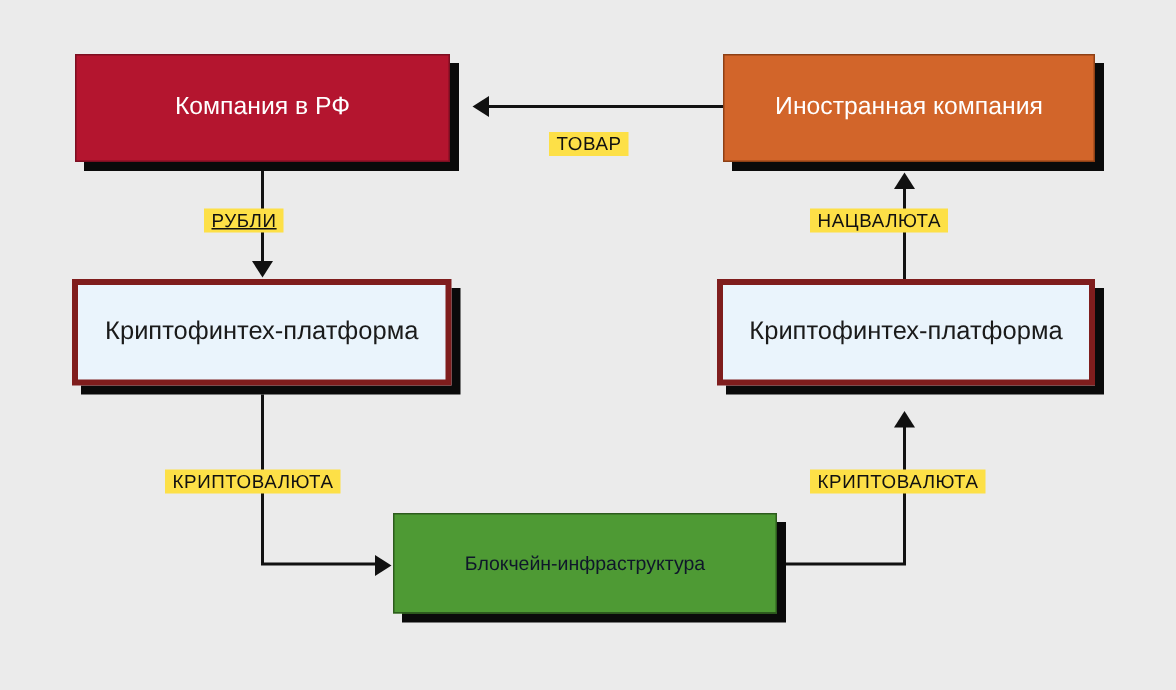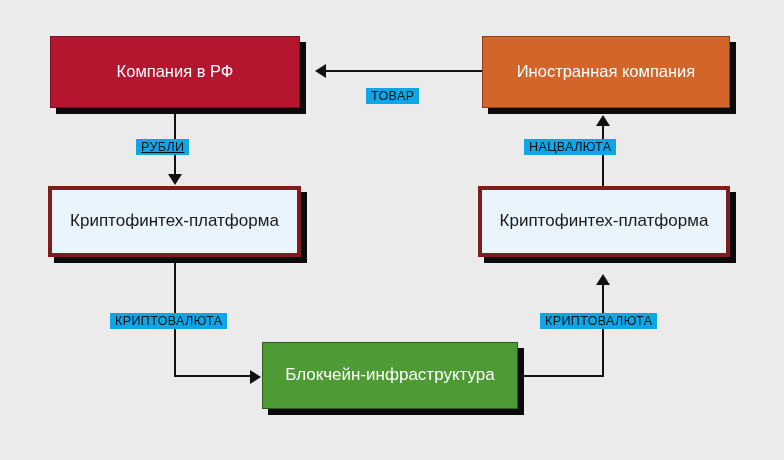--- a/index.html
+++ b/index.html
@@ -47,22 +47,22 @@
   }
   .node.blue {
     background: #eaf4fc;
     border: 4px solid #7f1d1d;
     color: #1a1a1a;
     font-size: 17px;
   }
   .node.green {
     background: #4e9a34;
     border: 1px solid #2d5c1d;
-    color: #ffffff;
-    font-size: 17px;
+    color: #0f172a;
+    font-size: 13px;
   }
 
   
   .conn {
     position: absolute;
     background: #111111;
     z-index: 2;
   }
   .conn.v { width: 2px; }
   .conn.h { height: 2px; }
@@ -93,21 +93,21 @@
     border-bottom: 7px solid transparent;
     border-left: 11px solid #111111;
   }
 
   
   .edge-label {
     position: absolute;
     font-size: 12.5px;
     letter-spacing: 0.4px;
     color: #111111;
-    background: #0ea5e9;
+    background: #fde047;
     white-space: nowrap;
     padding: 1px 5px;
     z-index: 4;
   }
 
   
   .source {
     position: absolute;
     right: 18px;
     bottom: 14px;
@@ -155,16 +155,16 @@
   <div class="arrowhead right" style="left:250px; top:370px;"></div>
   <div class="edge-label" style="left:110px; top:313px;">КРИПТОВАЛЮТА</div>
 
   <div class="conn h" style="left:524px; top:375px; width:80px;"></div>
   <div class="conn v" style="left:602px; top:284px; width:2px; height:92px;"></div>
   <div class="arrowhead up" style="left:596px; top:274px;"></div>
   <div class="edge-label" style="left:540px; top:313px;">КРИПТОВАЛЮТА</div>
 
   <div class="conn v" style="left:602px; top:126px; width:2px; height:62px;"></div>
   <div class="arrowhead up" style="left:596px; top:115px;"></div>
-  <div class="edge-label" style="left:524px; top:139px;">НАЦВАЛЮТА</div>
+  <div class="edge-label" style="left:540px; top:139px;">НАЦВАЛЮТА</div>
 
 
 </div>
 
 </body></html>

